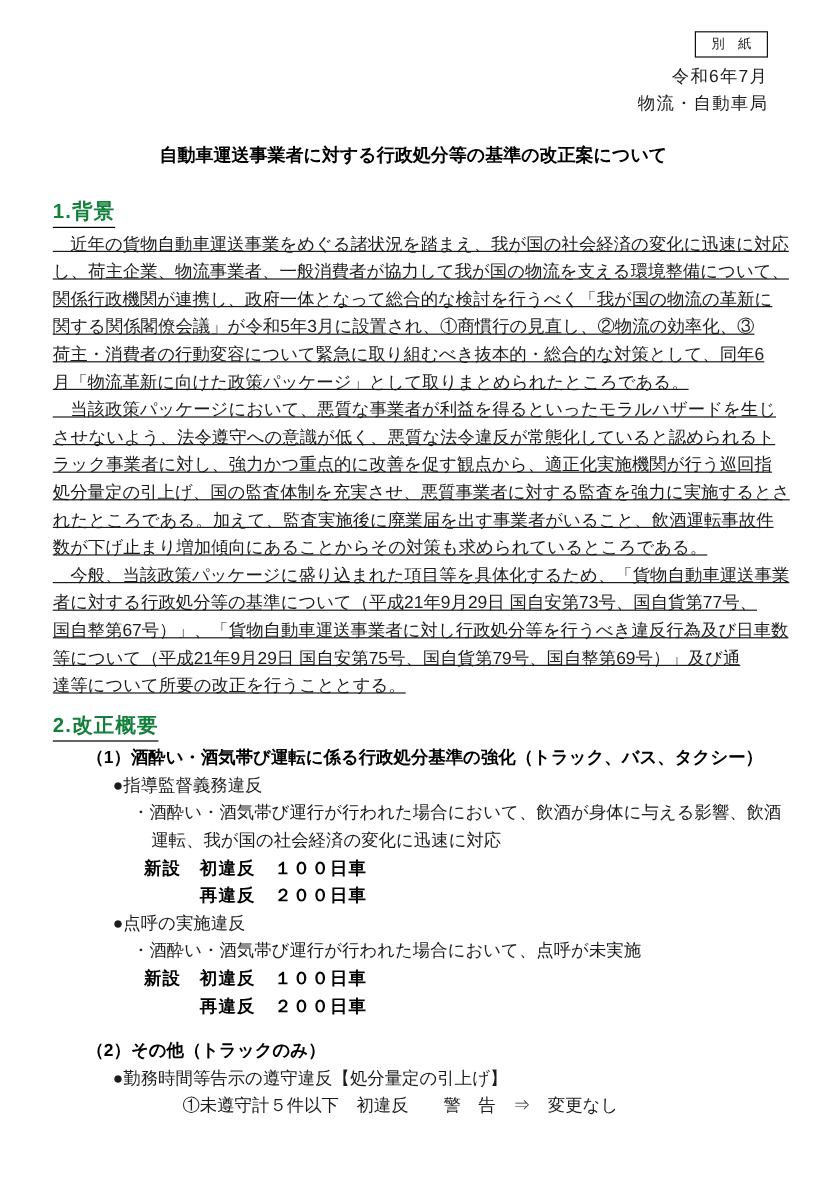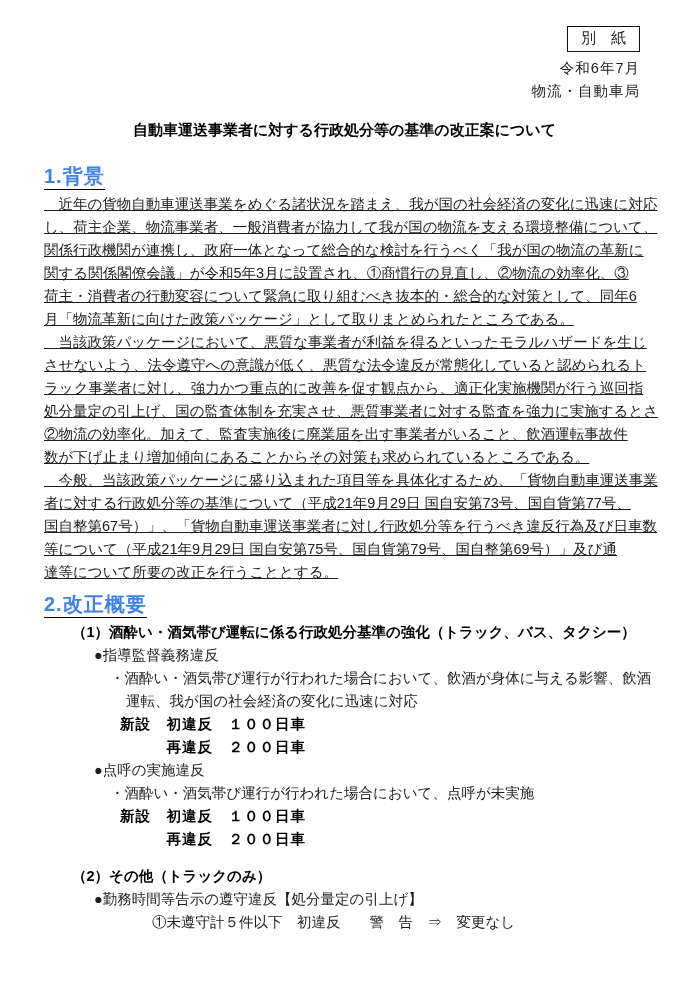--- a/index.html
+++ b/index.html
@@ -17,21 +17,21 @@
   .top-right {
     position:absolute;
     top:26px;
     right:60px;
     text-align:right;
   }
   .tag-box {
     display:inline-block;
     border:1.5px solid #111;
     padding:2px 13px 3px 13px;
-    font-size:15px;
+    font-size:11px;
     color:#1c1c1f;
     margin-bottom:5px;
   }
   .meta-line {
     line-height:23px;
     font-size:14.5px;
     letter-spacing:1px;
     text-align:right;
   }
   .content {
@@ -46,22 +46,22 @@
     font-size:15px;
     color:#000;
     line-height:23px;
     white-space:pre;
   }
   .sec-heading {
     margin-top:24px;
     margin-bottom:3px;
     line-height:23px;
     font-weight:700;
-    font-size:20px;
-    color:#3b82f6;
+    font-size:17px;
+    color:#15803d;
   }
   .sec-heading > span {
     display:inline-block;
     border-bottom:1.5px solid #000;
     padding-bottom:1px;
     letter-spacing:1px;
   }
   .line {
     line-height:23px;
     white-space:pre;
@@ -117,21 +117,21 @@
     <div class="line">　近年の貨物自動車運送事業をめぐる諸状況を踏まえ、我が国の社会経済の変化に迅速に対応</div>
     <div class="line">し、荷主企業、物流事業者、一般消費者が協力して我が国の物流を支える環境整備について、</div>
     <div class="line">関係行政機関が連携し、政府一体となって総合的な検討を行うべく「我が国の物流の革新に</div>
     <div class="line">関する関係閣僚会議」が令和5年3月に設置され、①商慣行の見直し、②物流の効率化、③</div>
     <div class="line">荷主・消費者の行動変容について緊急に取り組むべき抜本的・総合的な対策として、同年6</div>
     <div class="line">月「物流革新に向けた政策パッケージ」として取りまとめられたところである。</div>
     <div class="line">　当該政策パッケージにおいて、悪質な事業者が利益を得るといったモラルハザードを生じ</div>
     <div class="line">させないよう、法令遵守への意識が低く、悪質な法令違反が常態化していると認められるト</div>
     <div class="line">ラック事業者に対し、強力かつ重点的に改善を促す観点から、適正化実施機関が行う巡回指</div>
     <div class="line">処分量定の引上げ、国の監査体制を充実させ、悪質事業者に対する監査を強力に実施するとさ</div>
-    <div class="line">②物流の効率化。加えて、監査実施後に廃業届を出す事業者がいること、飲酒運転事故件</div>
+    <div class="line">れたところである。加えて、監査実施後に廃業届を出す事業者がいること、飲酒運転事故件</div>
     <div class="line">数が下げ止まり増加傾向にあることからその対策も求められているところである。</div>
     <div class="line">　今般、当該政策パッケージに盛り込まれた項目等を具体化するため、「貨物自動車運送事業</div>
     <div class="line">者に対する行政処分等の基準について（平成21年9月29日 国自安第73号、国自貨第77号、</div>
     <div class="line">国自整第67号）」、「貨物自動車運送事業者に対し行政処分等を行うべき違反行為及び日車数</div>
     <div class="line">等について（平成21年9月29日 国自安第75号、国自貨第79号、国自整第69号）」及び通</div>
     <div class="line">達等について所要の改正を行うこととする。</div>
 
     <div class="sec-heading s2-heading">
       <span>2.改正概要</span>
     </div>

